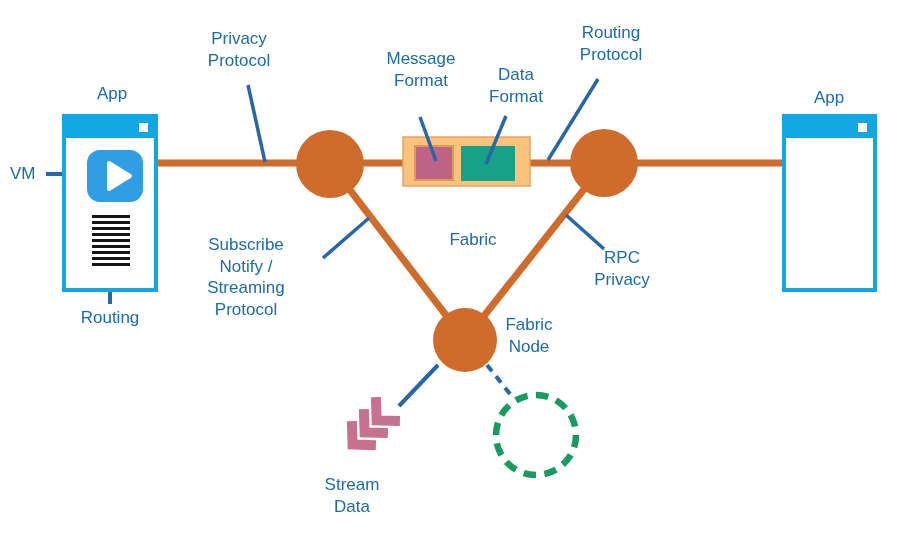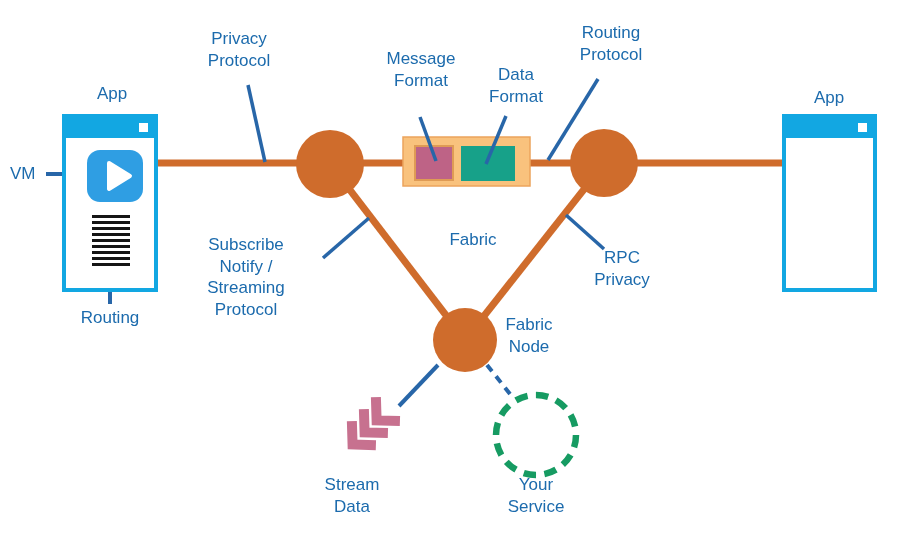--- a/index.html
+++ b/index.html
@@ -120,16 +120,14 @@
 Notify /
 Streaming
 Protocol</div>
   <div class="lbl" style="left:473px; top:229px;">Fabric</div>
   <div class="lbl" style="left:622px; top:247px;">RPC
 Privacy</div>
   <div class="lbl" style="left:529px; top:314px;">Fabric
 Node</div>
   <div class="lbl" style="left:352px; top:474px;">Stream
 Data</div>
-  <div class="lbl" style="left:536px; top:474px;">Your
-Service</div>
 
 </div>
 
 </body></html>

